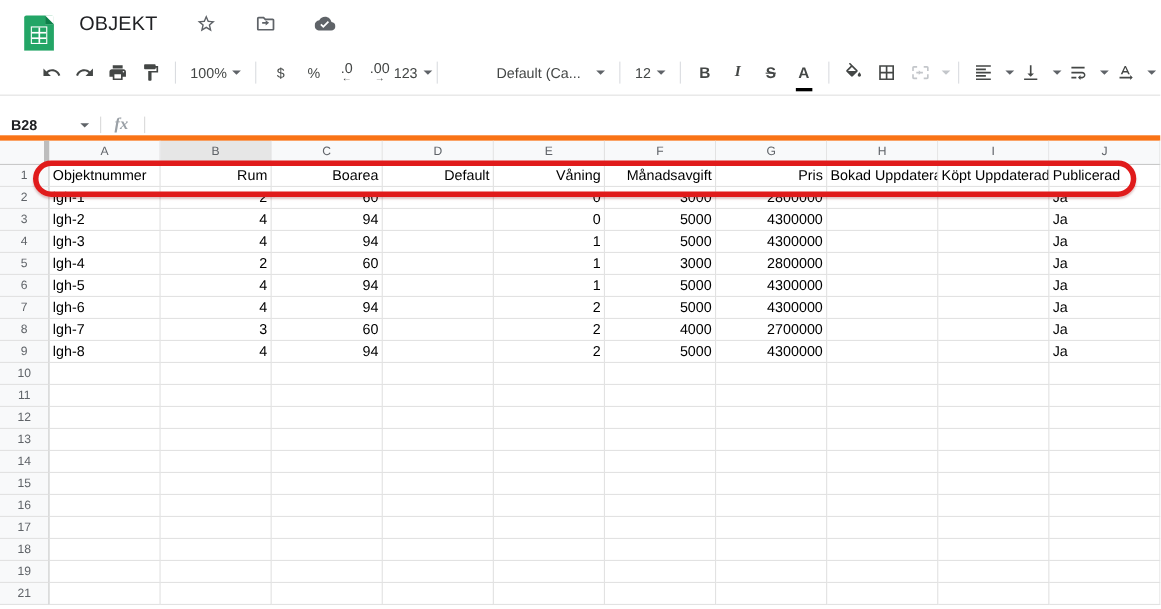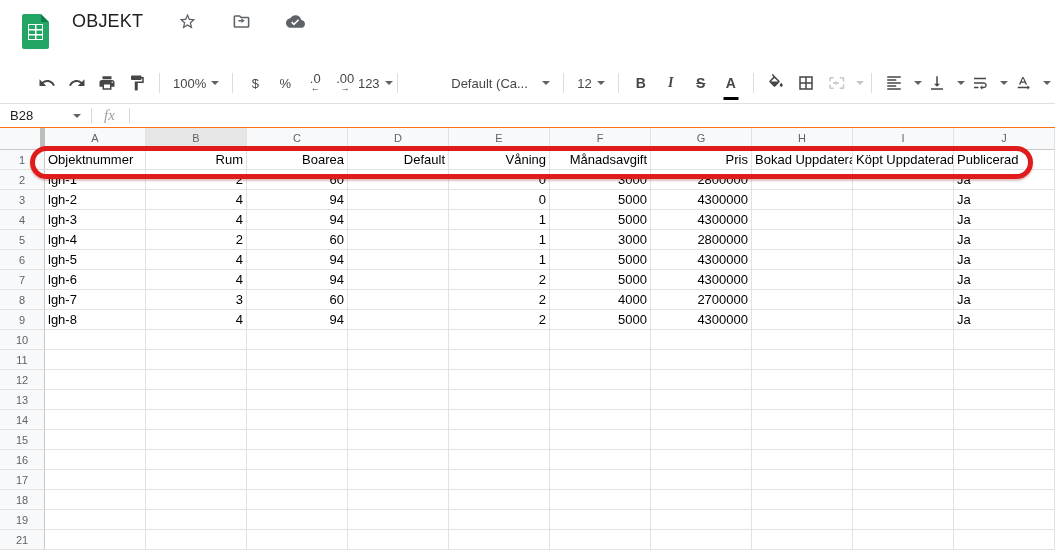--- a/index.html
+++ b/index.html
@@ -19,40 +19,40 @@
   .title-block { margin-left:23px; }
   .title-row { display:flex; align-items:center; height:30px;gap:19px; }
   .doc-title { font-size:18px; color:#202124; font-weight:500; letter-spacing:.2px; }
   .tb-icon { margin-left:16px; display:flex; align-items:center; cursor:pointer; }
   .tb-icon svg { width:19px; height:19px; fill:#5f6368; }
   .menu-row { display:flex; align-items:center; height:26px; font-size:14px; color:#202124; }
   .menu-item { margin-right:19px; cursor:pointer; }
   .last-edit { margin-left:12px; color:#80868b; font-size:13.5px; text-decoration:underline; cursor:pointer; }
 
   
-  .toolbar { position:absolute; top:63px; left:0; width:100%; height:41px; display:flex; align-items:center; padding-left:32px; border-bottom:1px solid #e0e0e0; background:#fff; }
+  .toolbar { position:absolute; top:46px; left:0; width:100%; height:41px; display:flex; align-items:center; padding-left:32px; border-bottom:1px solid #e0e0e0; background:#fff; }
   .tbtn { height:26px; min-width:26px; display:flex; align-items:center; justify-content:center; margin:0 2px; border-radius:2px; cursor:pointer; color:#444746; }
   .tbtn svg { width:18px; height:18px; fill:#444746; }
   .tbtn.disabled svg { fill:#c3c6ca; }
   .sep { width:1px; height:20px; background:#dadce0; margin:0 7px; flex:none; }
   .caret { width:0; height:0; border-left:4px solid transparent; border-right:4px solid transparent; border-top:4px solid #5f6368; margin-left:5px; }
   .caret.dis { border-top-color:#c3c6ca; }
   .txt-label { font-size:13px; color:#444746; }
   .zoom-box, .font-box, .size-box { display:flex; align-items:center; padding:0 6px; height:26px; cursor:pointer; }
   .font-box .txt-label { width:86px; overflow:hidden; white-space:nowrap;margin-left:40px; }
   .fmt-b { font-size:14px; font-weight:bold; }
   .fmt-i { font-size:14px; font-style:italic; font-family:"Liberation Serif", serif; font-weight:bold; }
   .fmt-s { font-size:14px; text-decoration:line-through; font-weight:bold; }
   .color-a { position:relative; font-size:14px; font-weight:bold; }
   .color-a .bar { position:absolute; left:50%; transform:translateX(-50%); bottom:-4px; width:15px; height:3.5px; background:#000; }
   .dec-btn { display:flex; flex-direction:column; align-items:center; line-height:11px; }
   .dec-btn .arr { font-size:9px; color:#444746; margin-top:-1px; }
 
   
-  .fxbar { position:absolute; top:104px; left:0; width:100%; height:24px; display:flex; align-items:center; border-bottom:1px solid #f97316; background:#fff; padding-left:10px; }
+  .fxbar { position:absolute; top:104px; left:0; width:100%; height:24px; display:flex; align-items:center; border-bottom:5px solid #f97316; background:#fff; padding-left:10px;font-weight:bold; }
   .cellref { font-size:13px; color:#202124; width:58px; }
   .fx { font-family:"Liberation Serif", serif; font-style:italic; font-size:15px; color:#9aa0a6; margin:0 14px 0 12px; }
   .vdiv { width:1px; height:15px; background:#d9d9d9; }
 
   
   .grid { position:absolute; top:128px; left:0; width:1055px; }
   .grid-hrow { display:flex; height:22px; }
   .corner { width:45px; flex:none; background:#f8f9fa; border-right:5px solid #bdbdbd; border-bottom:1px solid #c9c9c9; }
   .colletter { width:101px; flex:none; background:#f8f9fa; border-right:1px solid #e2e2e2; border-bottom:1px solid #c9c9c9; color:#5f6368; font-size:11px; text-align:center; line-height:21px; cursor:pointer; }
   .colletter.selcol { background:#e6e6e6; }

